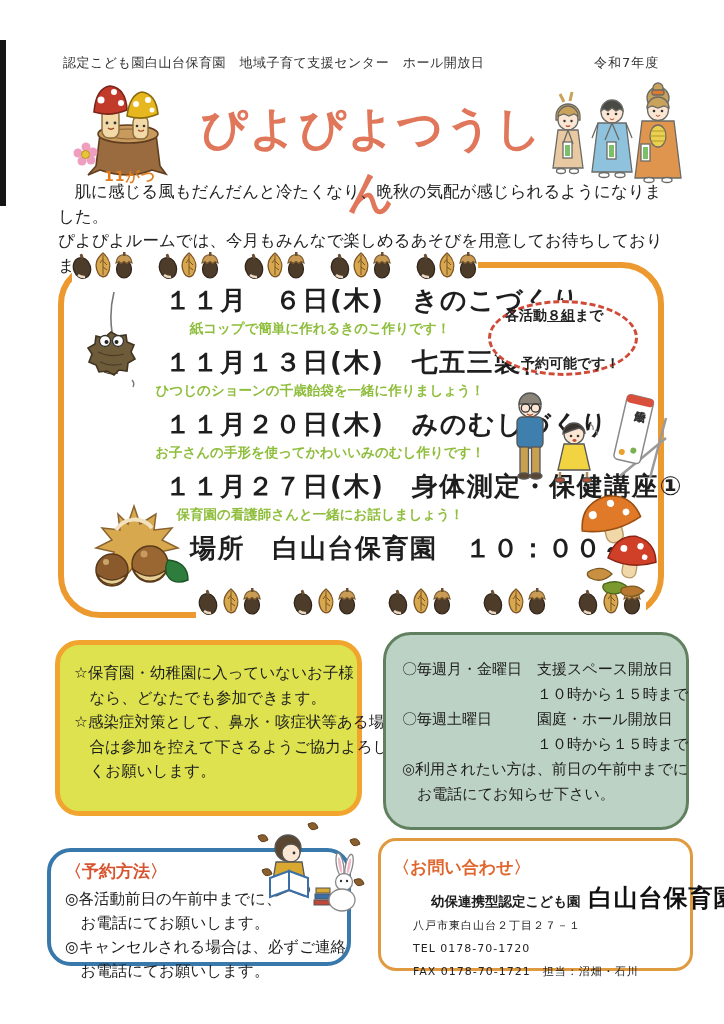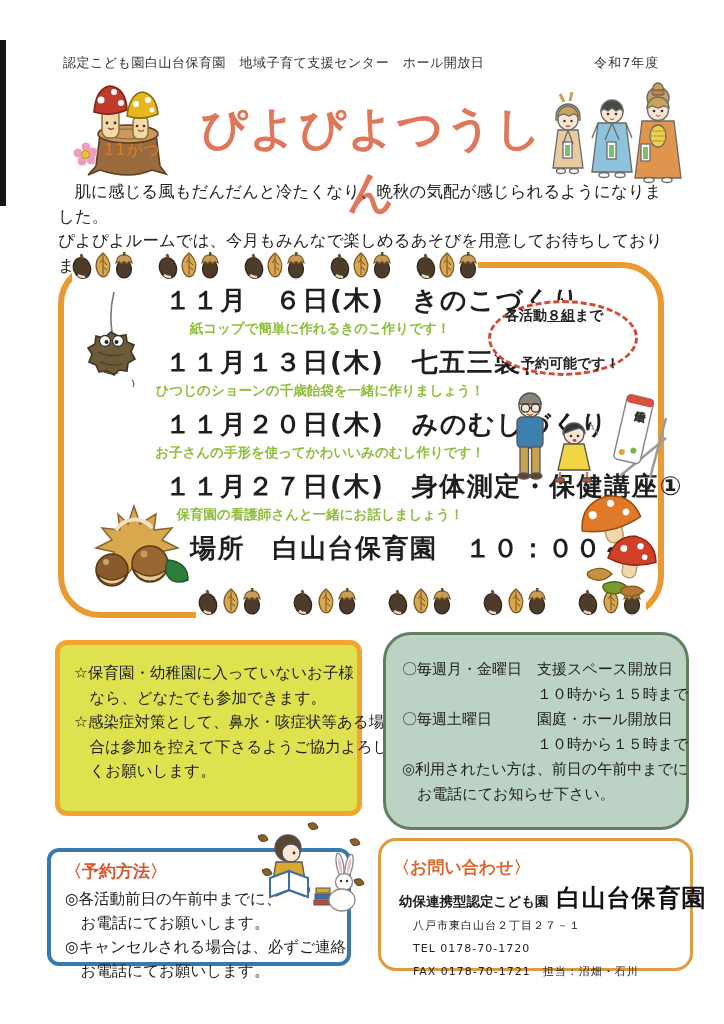--- a/index.html
+++ b/index.html
@@ -27,35 +27,35 @@
   .note{font-size:13.5px;font-weight:700;color:#8fbe3c;line-height:20px;margin-bottom:6px;text-align:center;width:100%;}
   .place{font-size:26px;font-weight:600;letter-spacing:1.5px;line-height:36px;margin-left:130px;margin-top:4px;color:#1e1e1e;white-space:nowrap;}
   
   .bubble{left:488px;top:300px;width:150px;height:76px;border:3px dashed #d04a38;border-radius:50%;box-sizing:border-box;
     display:flex;flex-direction:column;justify-content:center;padding:4px 10px 2px 14px;background:#fff;gap:28px;}
   .bubble div{font-size:14px;font-weight:600;line-height:20px;white-space:nowrap;color:#222;}
   .bubble .l2{padding-left:16px;}
   .bubble .u{text-decoration:underline;}
   
   .box{box-sizing:border-box;}
-  .yellow-box{left:55px;top:640px;width:307px;height:176px;background:#dde24e;border:5px solid #f2a52e;border-radius:12px;padding:16px 10px 10px 14px;}
+  .yellow-box{left:55px;top:640px;width:307px;height:176px;background:#dde24e;border:5px solid #f2a52e;border-radius:24px;padding:16px 10px 10px 14px;}
   .yellow-box div{font-size:15.5px;line-height:24.5px;color:#1d1d1d;white-space:pre;}
   .green-box{left:383px;top:632px;width:306px;height:198px;background:#bcd2c4;border:3px solid #60805f;border-radius:28px;padding:22px 10px 0 16px;}
   .green-box div{font-size:15px;line-height:25px;color:#1d1d1d;white-space:pre;}
-  .blue-box{left:47px;top:848px;width:304px;height:118px;background:#fff;border:4px solid #3878ab;border-radius:12px;padding:8px 8px 8px 14px;}
+  .blue-box{left:47px;top:848px;width:304px;height:118px;background:#fff;border:4px solid #3878ab;border-radius:24px;padding:8px 8px 8px 14px;}
   .blue-box .bx-title{font-size:17px;font-weight:700;color:#d8542f;margin-bottom:4px;}
   .blue-box .ln{font-size:15.5px;line-height:24px;color:#1d1d1d;white-space:pre;}
   .contact-box{left:378px;top:838px;width:315px;height:133px;background:#fff;border:3px solid #e09a40;border-radius:18px;padding:15px 8px 6px 12px;}
   .contact-box .bx-title{font-size:17px;font-weight:700;color:#e0662e;margin-bottom:3px;}
   .org-line{white-space:nowrap;margin-left:6px;}
-  .org-small{font-size:13.5px;font-weight:700;color:#1d1d1d;}
+  .org-small{font-size:13.5px;font-weight:700;color:#1d1d1d;margin-left:32px;}
   .org-large{font-size:24px;font-weight:800;color:#111;margin-left:8px;letter-spacing:1px;}
   .contact-box .ln{font-size:11px;line-height:23px;color:#222;letter-spacing:1px;margin-left:20px;white-space:nowrap;}
   
-  .month-badge{left:104px;top:140px;font-size:16px;font-weight:400;color:#e07c1e;letter-spacing:1px;}
+  .month-badge{left:104px;top:168px;font-size:14px;font-weight:700;color:#e07c1e;letter-spacing:1px;}
   .candy-label{left:627px;top:401px;width:16px;height:58px;writing-mode:vertical-rl;font-size:11px;font-weight:700;color:#333;transform:rotate(13deg);}
 </style>
 </head>
 <body>
 
 <svg width="0" height="0" style="position:absolute">
   <defs>
     <g id="acornA">
       <ellipse cx="10" cy="15" rx="8.5" ry="10.5" fill="#4e3c2b" stroke="#2e2318" stroke-width="1.2" transform="rotate(-18 10 15)"></ellipse>
       <path d="M6,22 a10,10 0 0 0 7,2" stroke="#ead9c0" stroke-width="2.5" fill="none"></path>

